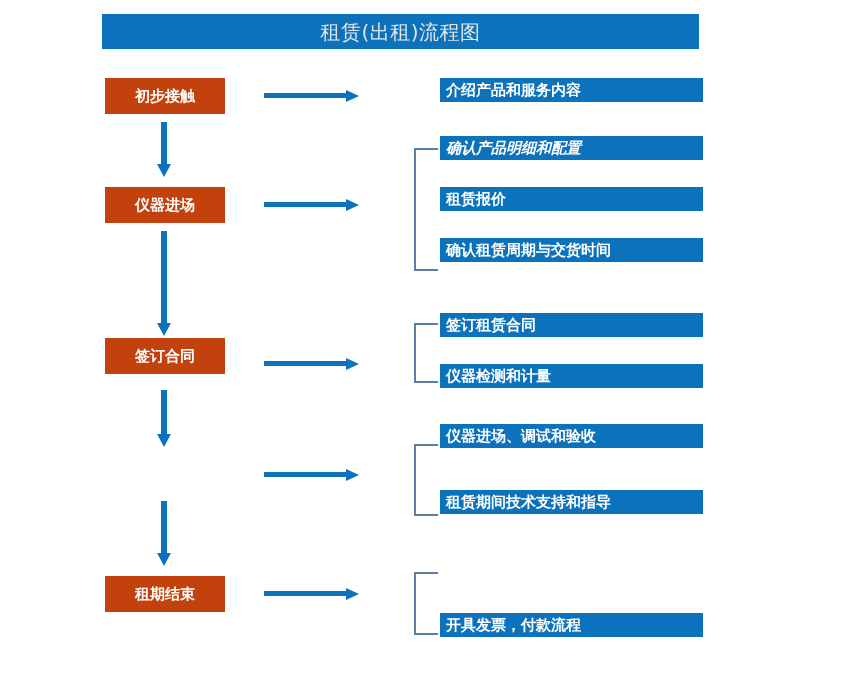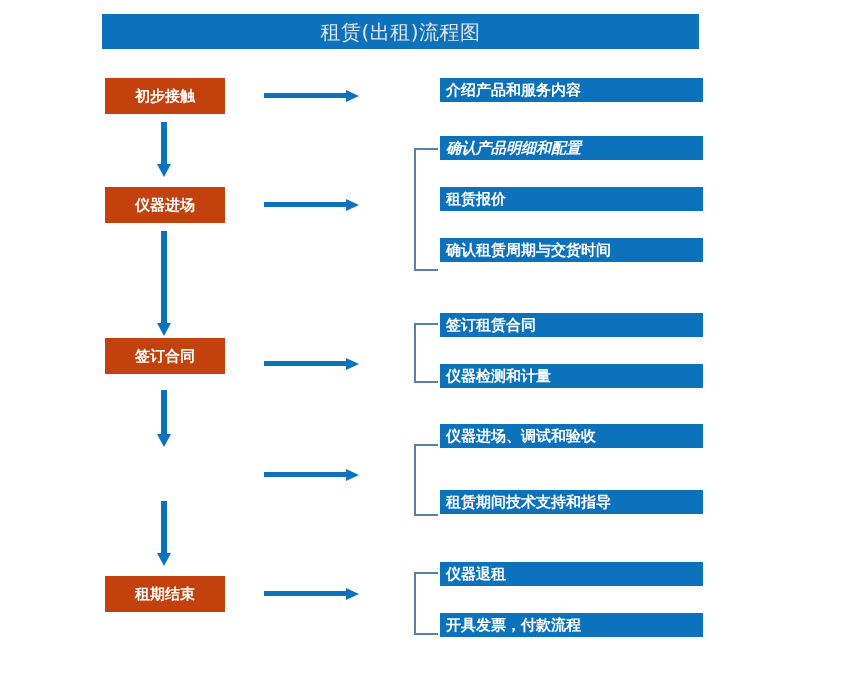--- a/index.html
+++ b/index.html
@@ -213,20 +213,17 @@
     <span class="detail-text">仪器检测和计量</span>
   </div>
 
   <div class="detail-box" style="top:424px;">
     <span class="detail-text">仪器进场、调试和验收</span>
   </div>
   <div class="detail-box" style="top:490px;">
     <span class="detail-text">租赁期间技术支持和指导</span>
   </div>
 
-  <div class="detail-box" style="top:562px;">
-    <span class="detail-text">仪器退租</span>
-  </div>
   <div class="detail-box" style="top:613px;">
     <span class="detail-text">开具发票，付款流程</span>
   </div>
 
 </div>
 
 </body></html>

